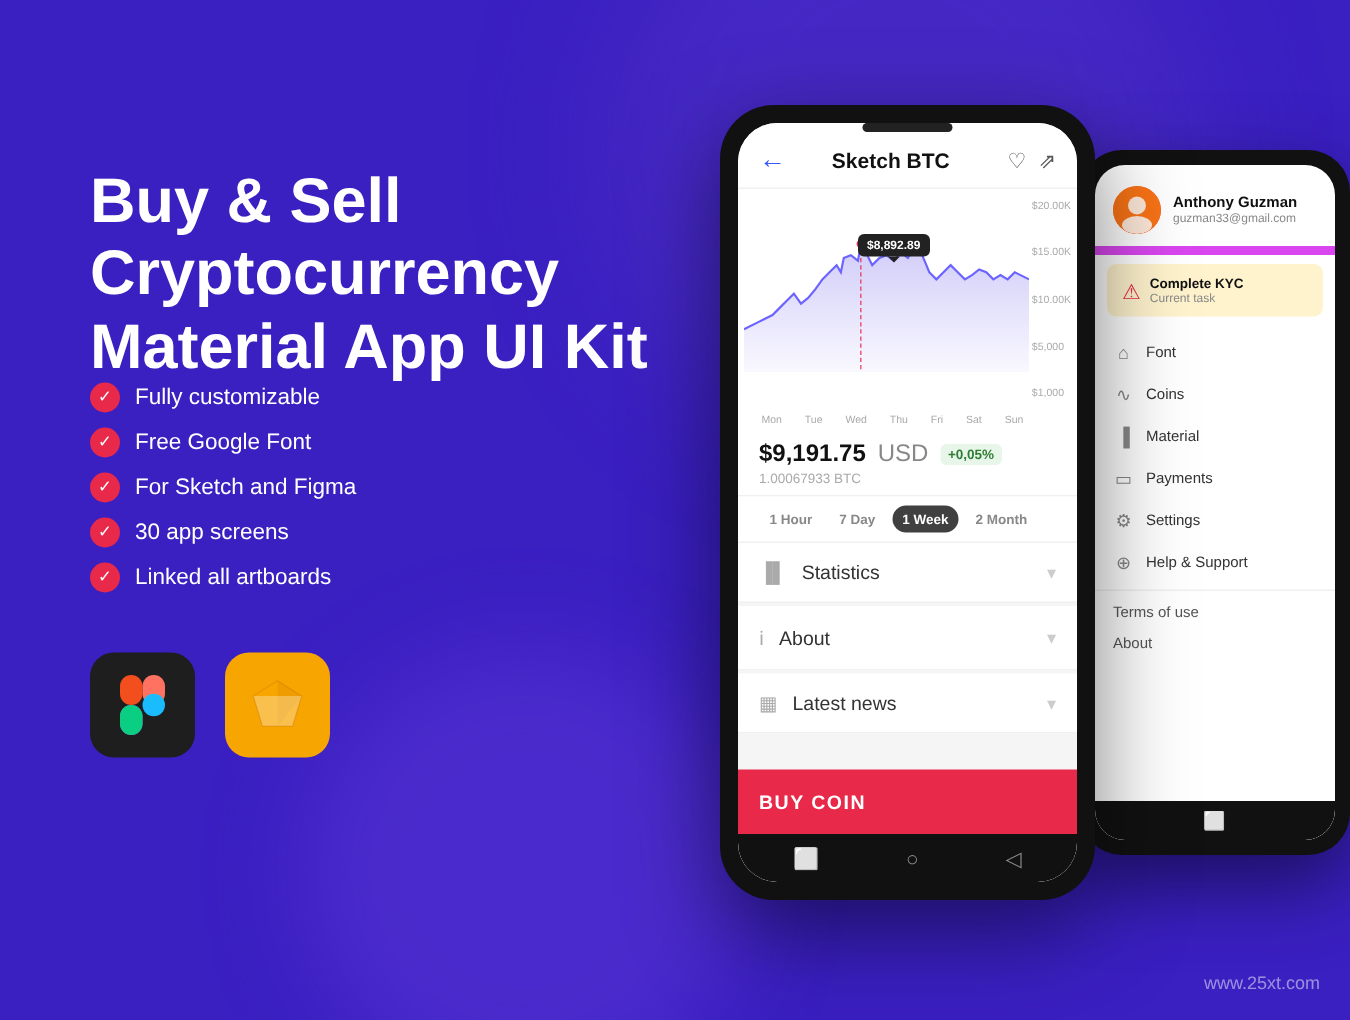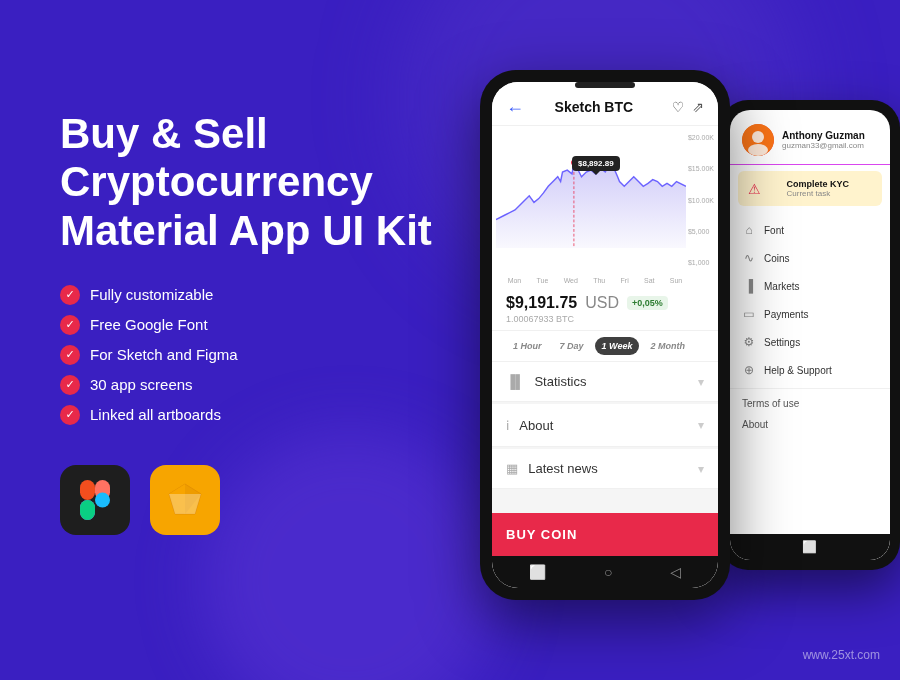--- a/index.html
+++ b/index.html
@@ -39,21 +39,20 @@
       position: absolute;
       left: 60px;
       top: 110px;
       width: 380px;
       color: white;
     }
     .main-title {
       font-size: 42px;
       font-weight: 800;
       line-height: 1.15;
-      margin-bottom: 30px;
     }
     .features-list {
       list-style: none;
       margin-bottom: 40px;
     }
     .features-list li {
       display: flex;
       align-items: center;
       gap: 10px;
       margin-bottom: 10px;
@@ -255,21 +254,20 @@
     }
     .time-btn {
       padding: 4px 7px;
       border-radius: 12px;
       font-size: 9px;
       font-weight: 600;
       color: #888;
       background: transparent;
       border: none;
       cursor: pointer;
-      font-style: italic;
     }
     .time-btn.active {
       background: #404040;
       color: white;
     }
 
     
     .accordion-section {
       flex: 1;
       background: #f5f5f5;
@@ -348,21 +346,21 @@
       display: flex;
       flex-direction: column;
     }
 
     
     .side-header {
       padding: 14px 12px 8px;
       display: flex;
       align-items: center;
       gap: 8px;
-      border-bottom: 1px solid #d946ef;
+      border-bottom: 6px solid #d946ef;
     }
     .avatar {
       width: 32px;
       height: 32px;
       border-radius: 50%;
       background: linear-gradient(135deg, #f97316, #ef4444);
       display: flex;
       align-items: center;
       justify-content: center;
       color: white;
@@ -392,21 +390,21 @@
       display: flex;
       align-items: center;
       gap: 6px;
       margin: 6px 8px;
       border-radius: 6px;
     }
     .kyc-icon {
       color: #e8294a;
       font-size: 14px;
     }
-    .kyc-text { flex: 1; margin-left: 20px; }
+    .kyc-text { flex: 1; }
     .kyc-title {
       font-size: 9px;
       font-weight: 700;
       color: #111;
     }
     .kyc-sub {
       font-size: 8px;
       color: #888;
     }
 
@@ -640,21 +638,21 @@
       <div class="side-nav-item">
         <span class="side-nav-icon">⌂</span>
         <span>Font</span>
       </div>
       <div class="side-nav-item">
         <span class="side-nav-icon">∿</span>
         <span>Coins</span>
       </div>
       <div class="side-nav-item">
         <span class="side-nav-icon">▐</span>
-        <span>Markets</span>
+        <span>Material</span>
       </div>
       <div class="side-nav-item">
         <span class="side-nav-icon">▭</span>
         <span>Payments</span>
       </div>
       <div class="side-nav-item">
         <span class="side-nav-icon">⚙</span>
         <span>Settings</span>
       </div>
       <div class="side-nav-item">

